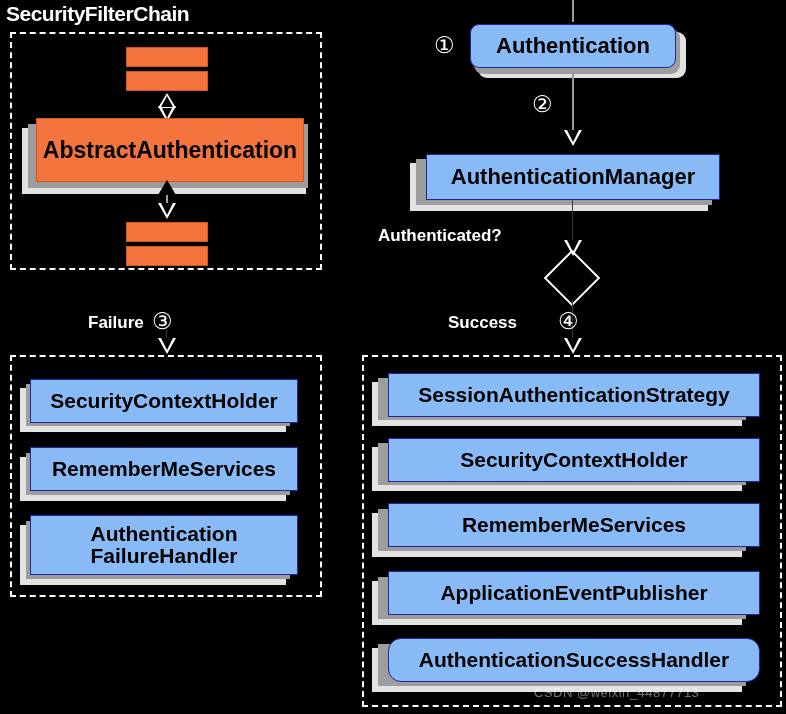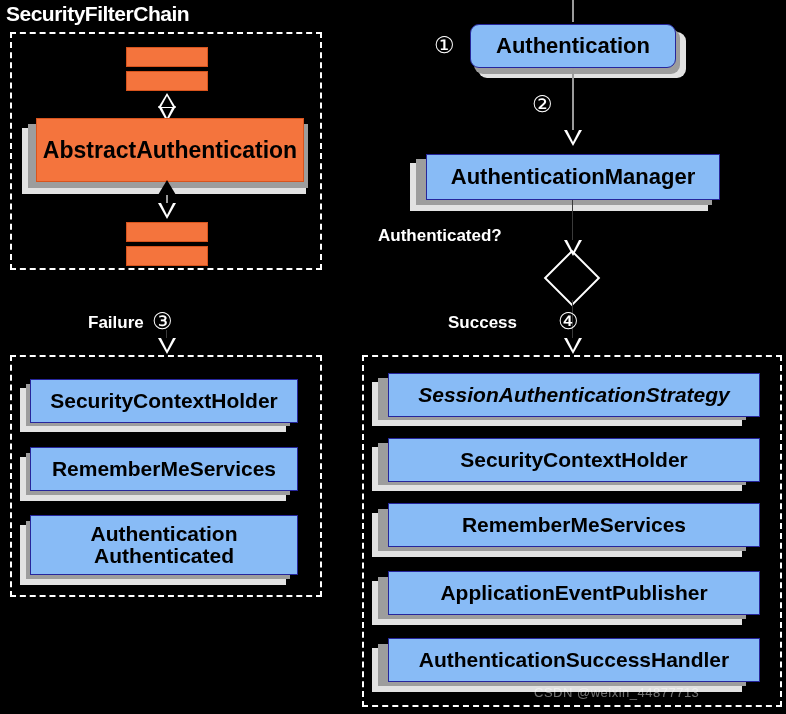--- a/index.html
+++ b/index.html
@@ -254,29 +254,29 @@
   <div class="shadow-dark" style="left:26px;top:453px;width:264px;height:42px;"></div>
   <div class="node" style="left:30px;top:447px;width:268px;height:44px;font-size:21px;">
     <span>RememberMeServices</span>
   </div>
 
   <div class="shadow-light" style="left:20px;top:525px;width:266px;height:60px;"></div>
   <div class="shadow-dark" style="left:26px;top:521px;width:264px;height:58px;"></div>
   <div class="node" style="left:30px;top:515px;width:268px;height:60px;font-size:21px;">
     <span style="display:block;">
       <span>Authentication</span><br>
-      <span>Authenticated</span>
+      <span>FailureHandler</span>
     </span>
   </div>
 
   <div class="group" style="left:362px;top:355px;width:420px;height:352px;"></div>
 
   <div class="shadow-light" style="left:372px;top:382px;width:370px;height:44px;"></div>
   <div class="shadow-dark" style="left:378px;top:378px;width:368px;height:42px;"></div>
-  <div class="node" style="left:388px;top:373px;width:372px;height:44px;font-size:21px;font-style:italic;">
+  <div class="node" style="left:388px;top:373px;width:372px;height:44px;font-size:21px;">
     <span>SessionAuthenticationStrategy</span>
   </div>
 
   <div class="shadow-light" style="left:372px;top:447px;width:370px;height:44px;"></div>
   <div class="shadow-dark" style="left:378px;top:443px;width:368px;height:42px;"></div>
   <div class="node" style="left:388px;top:438px;width:372px;height:44px;font-size:21px;">
     <span>SecurityContextHolder</span>
   </div>
 
   <div class="shadow-light" style="left:372px;top:513px;width:370px;height:44px;"></div>
@@ -286,19 +286,19 @@
   </div>
 
   <div class="shadow-light" style="left:372px;top:581px;width:370px;height:44px;"></div>
   <div class="shadow-dark" style="left:378px;top:577px;width:368px;height:42px;"></div>
   <div class="node" style="left:388px;top:571px;width:372px;height:44px;font-size:21px;text-align:right;">
     <span>ApplicationEventPublisher</span>
   </div>
 
   <div class="shadow-light" style="left:372px;top:648px;width:370px;height:44px;"></div>
   <div class="shadow-dark" style="left:378px;top:644px;width:368px;height:42px;"></div>
-  <div class="node" style="left:388px;top:638px;width:372px;height:44px;font-size:21px;">
+  <div class="node" style="left:388px;top:638px;width:372px;height:44px;font-size:21px;border-radius:13px;">
     <span>AuthenticationSuccessHandler</span>
   </div>
 
   <div class="watermark" style="left:534px;top:685px;">CSDN @weixin_44877713</div>
 
 </div>
 
 </body></html>

